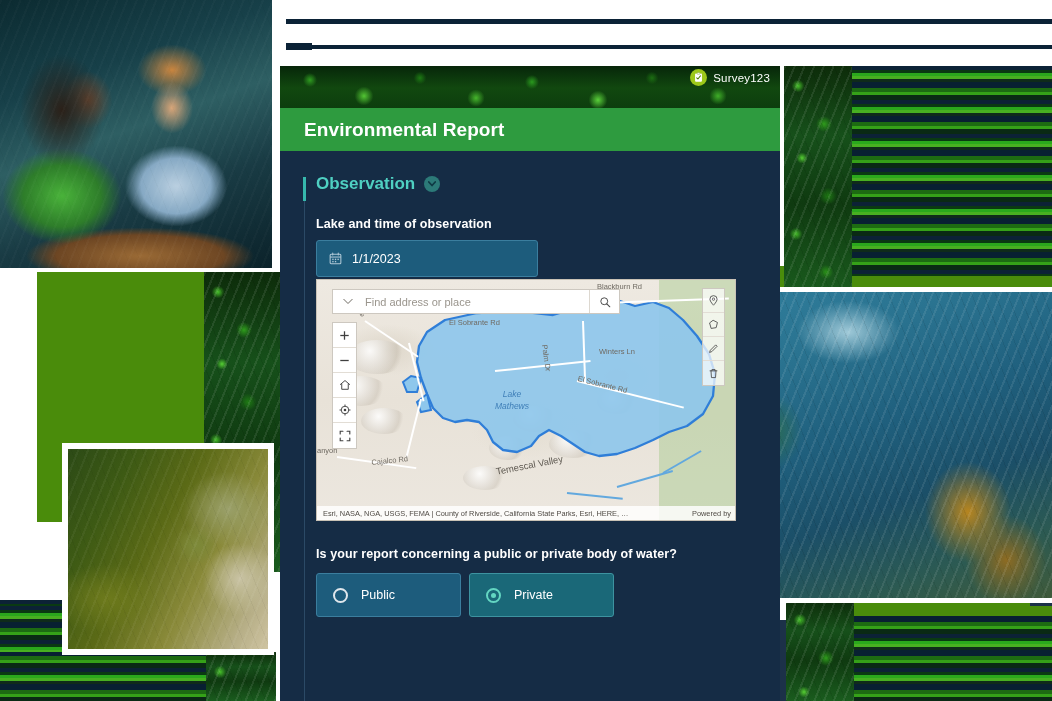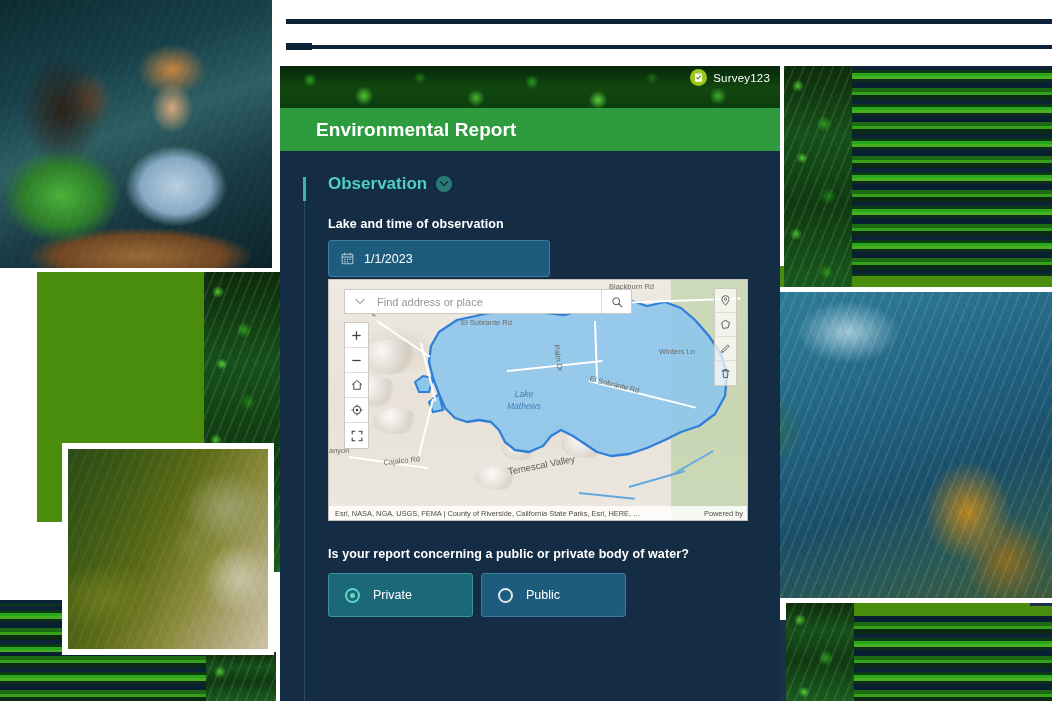--- a/index.html
+++ b/index.html
@@ -114,29 +114,29 @@
     width:17px; height:17px; border-radius:50%;
     background:#9cc81a; display:flex; align-items:center; justify-content:center;
   }
   .survey-mark svg { display:block; }
   .survey-name { color:#ffffff; font-size:11.5px; letter-spacing:.2px; }
 
   .app-title-bar {
     position:absolute; left:0; top:42px; width:500px; height:43px;
     background:#2e9b3f; display:flex; align-items:center;
   }
-  .app-title { color:#ffffff; font-size:19px; font-weight:600; padding-left:36px; letter-spacing:.1px; }
+  .app-title { color:#ffffff; font-size:19px; font-weight:600; padding-left:24px; letter-spacing:.1px; }
 
   .app-body {
     position:absolute; left:0; top:85px; width:500px; height:550px;
     background:#152c45;
   }
 
   
-  .group { position:relative; padding:18px 0 0 12px; }
+  .group { position:relative; padding:18px 0 0 0; }
   .group-rail {
     position:absolute; left:23px; top:26px; width:3px; height:24px; background:#36b8ad;
   }
   .group-rail-long {
     position:absolute; left:24px; top:50px; width:1px; height:500px; background:#2b4a66;
   }
   .group-head { display:flex; align-items:center; gap:9px; padding-left:36px; height:30px; }
   .group-title { color:#4fd0c2; font-size:17px; font-weight:600; }
   .chevron-circle {
     width:16px; height:16px; border-radius:50%; background:#2c7a78;
@@ -362,21 +362,21 @@
           <div class="road" style="left:260px; top:100px; width:110px; transform:rotate(14deg);"></div>
           <div class="road" style="left:178px; top:90px; width:96px; transform:rotate(-6deg);"></div>
           <div class="road" style="left:20px; top:176px; width:80px; transform:rotate(8deg);"></div>
 
           <div class="stream" style="left:300px; top:206px; width:58px; transform:rotate(-16deg);"></div>
           <div class="stream" style="left:346px; top:192px; width:44px; transform:rotate(-30deg);"></div>
           <div class="stream" style="left:250px; top:212px; width:56px; transform:rotate(6deg);"></div>
 
           <div class="map-label" style="left:280px; top:2px;">Blackburn Rd</div>
           <div class="map-label" style="left:132px; top:38px;">El Sobrante Rd</div>
-          <div class="map-label" style="left:282px; top:67px;margin-left:48px;">Winters Ln</div>
+          <div class="map-label" style="left:282px; top:67px;">Winters Ln</div>
           <div class="map-label" style="left:232px; top:64px; transform:rotate(82deg); transform-origin:left top;">Palm Dr</div>
           <div class="map-label" style="left:262px; top:94px; transform:rotate(14deg); transform-origin:left top;">El Sobrante Rd</div>
           <div class="map-label" style="left:178px; top:186px; transform:rotate(-11deg); transform-origin:left top; font-size:9.5px; color:#5f5a52;">Temescal Valley</div>
           <div class="map-label" style="left:54px; top:178px; transform:rotate(-6deg); transform-origin:left top;">Cajalco Rd</div>
           <div class="map-label" style="left:0px; top:166px;text-align:right;">anyon</div>
           <div class="map-label" style="left:40px; top:32px; transform:rotate(-40deg); transform-origin:left top;">e Rd</div>
 
           <div class="map-label lake-label" style="left:178px; top:108px;">
             <div>Lake</div>
             <div>Mathews</div>
@@ -457,28 +457,28 @@
 
           <div class="map-attrib">
             <span>Esri, NASA, NGA, USGS, FEMA | County of Riverside, California State Parks, Esri, HERE, …</span>
             <span>Powered by</span>
           </div>
         </div>
 
         <div class="field" style="margin-top:26px;">
           <div class="field-label">Is your report concerning a public or private body of water?</div>
           <div class="radio-row">
+            <div class="radio-opt unselected">
+              <span class="radio-mark"></span>
+              <span class="radio-label">Public</span>
+            </div>
             <div class="radio-opt selected">
               <span class="radio-mark"></span>
               <span class="radio-label">Private</span>
             </div>
-            <div class="radio-opt unselected">
-              <span class="radio-mark"></span>
-              <span class="radio-label">Public</span>
-            </div>
           </div>
         </div>
 
       </div>
     </div>
   </div>
 
 </div>
 
 </body></html>

